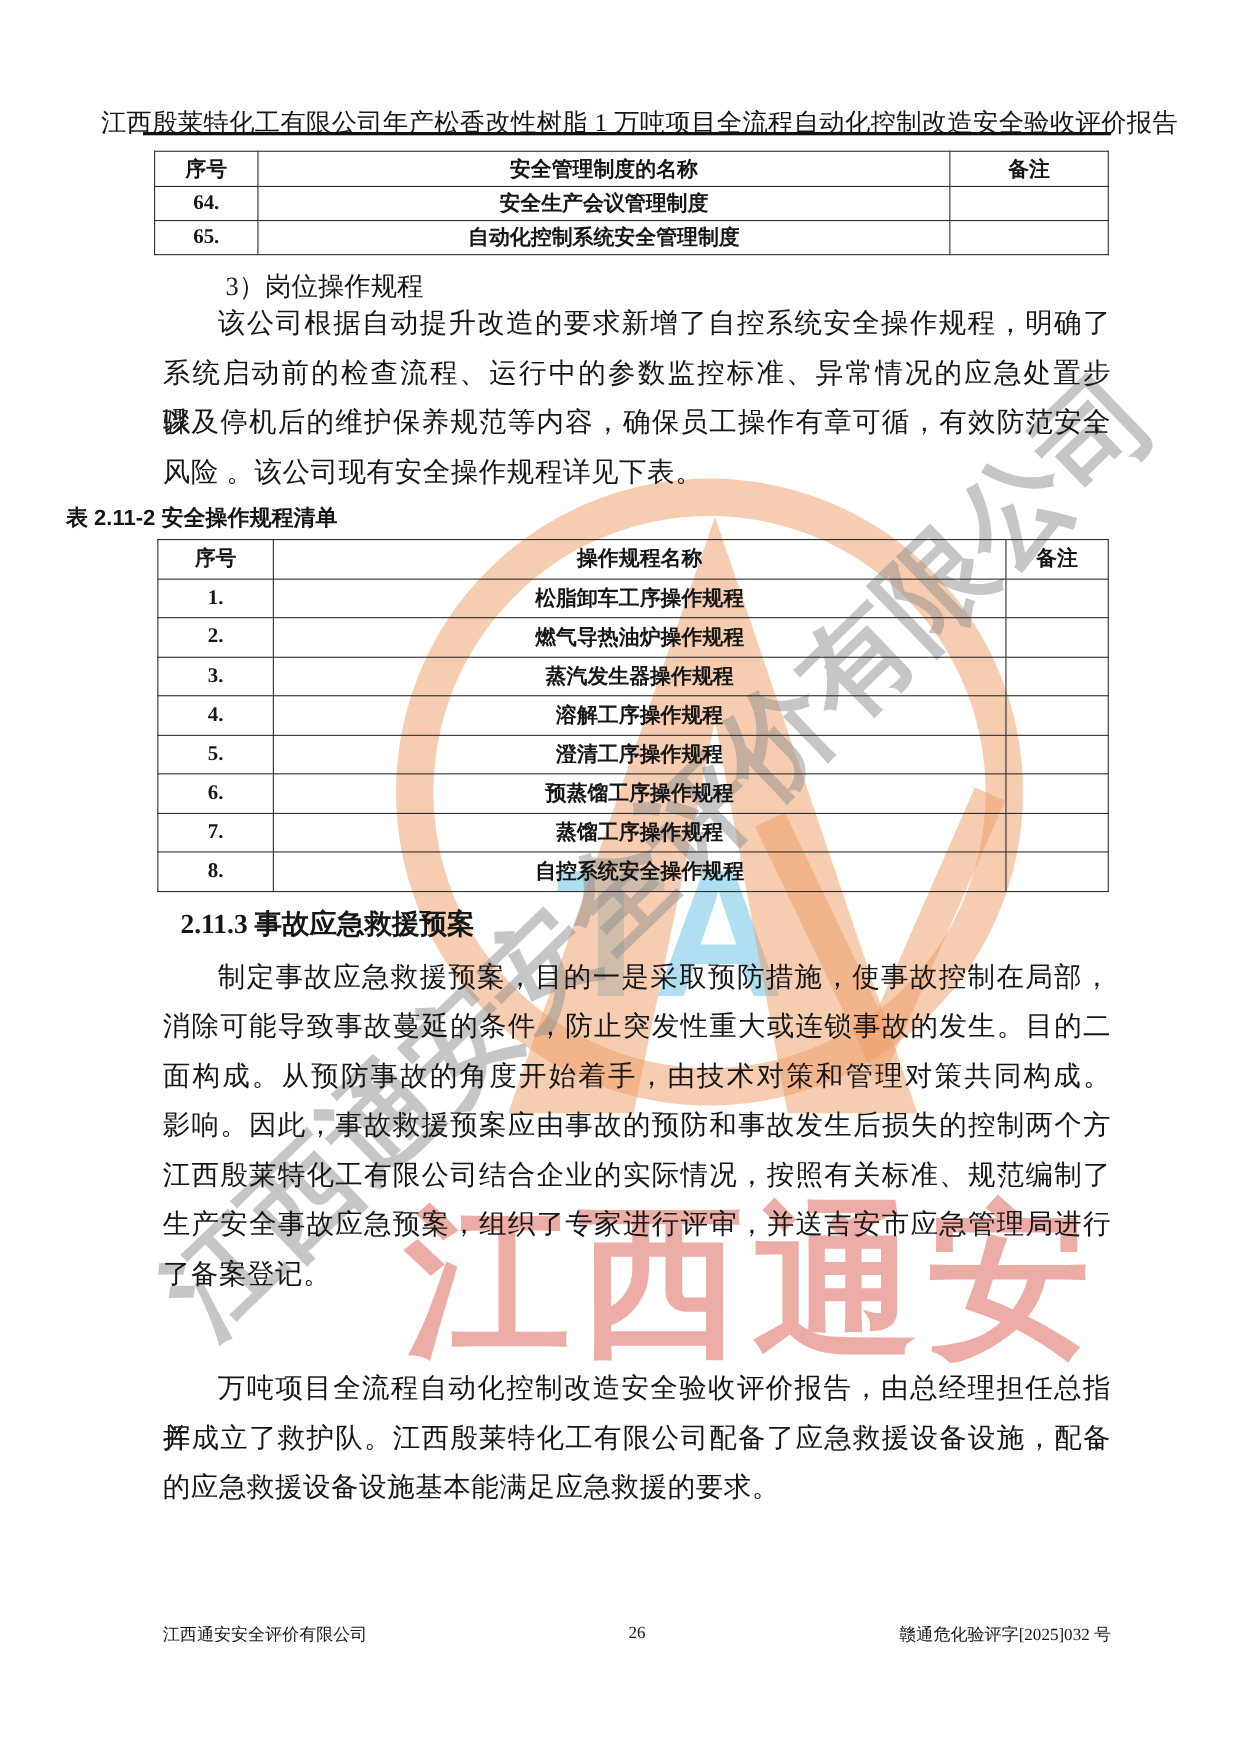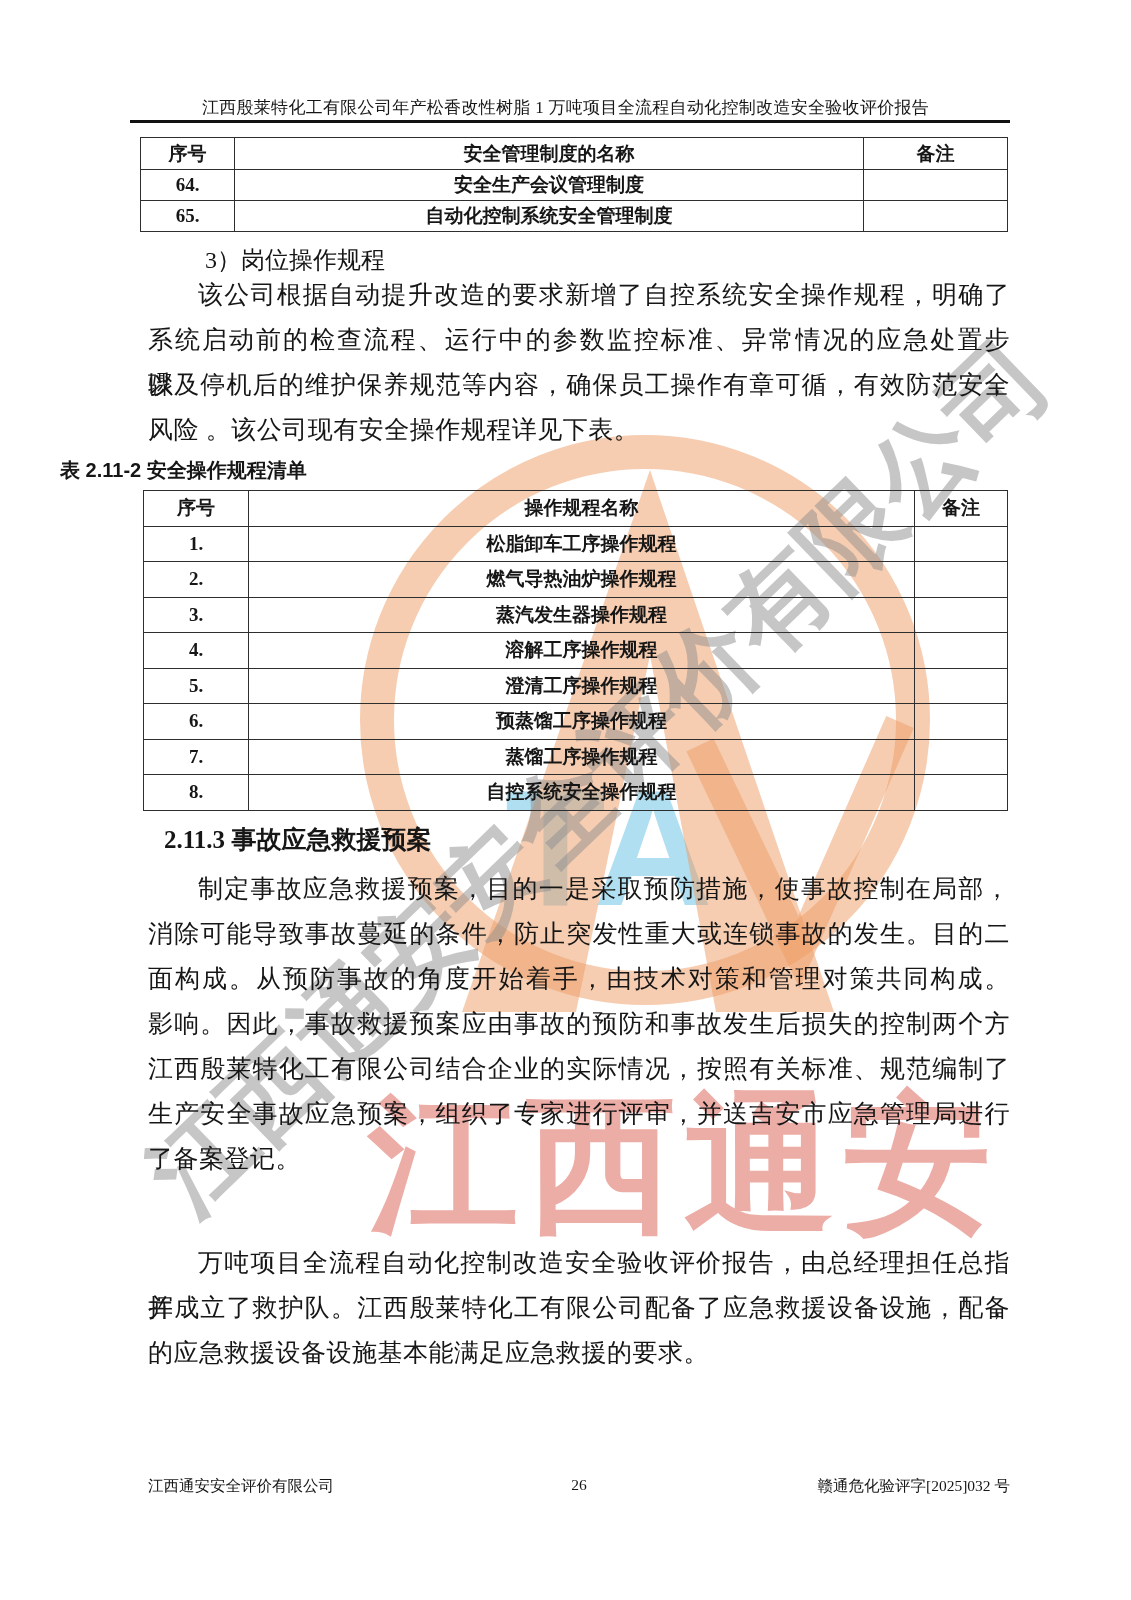--- a/index.html
+++ b/index.html
@@ -13,22 +13,22 @@
            font-size:100px;color:#8f8f8f;opacity:.5;transform:rotate(-44deg);
            white-space:nowrap;pointer-events:none;}
   .wm-red{position:absolute;left:368px;top:1066px;z-index:1;
           font-family:"Liberation Serif","DejaVu Serif",serif;font-weight:700;
           font-size:150px;letter-spacing:8px;color:#d84b3e;opacity:.45;
           white-space:nowrap;pointer-events:none;}
 
   
   .content{position:absolute;inset:0;z-index:2;}
 
-  .doc-header{position:absolute;top:96px;left:60px;width:1011px;text-align:center;
-              font-size:17px;letter-spacing:.3px;}
+  .doc-header{position:absolute;top:96px;left:60px;width:1011px;text-align:right;
+              font-size:23px;letter-spacing:.3px;}
   .header-rule{position:absolute;top:120px;left:130px;width:880px;
                border-bottom:3.5px solid #111;}
 
   table{border-collapse:collapse;table-layout:fixed;}
   td,th{border:1.6px solid #2e2e2e;text-align:center;vertical-align:middle;
         font-weight:bold;padding:0;overflow:hidden;}
 
   .t1{position:absolute;top:137px;left:140px;width:867px;}
   .t1 td,.t1 th{font-size:19px;height:30px;}
   .t1 tr.hdr th{height:31px;}

